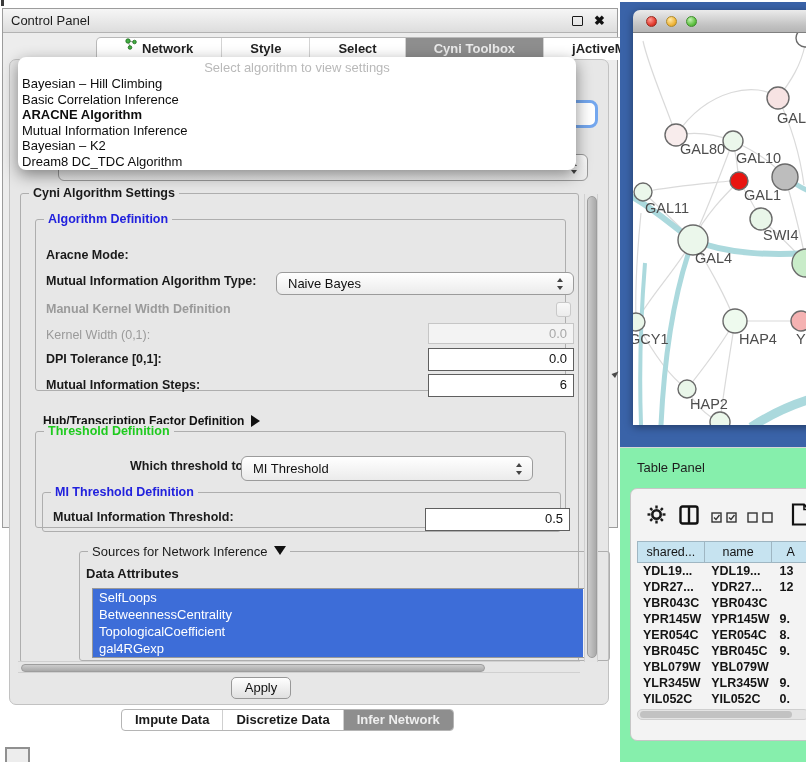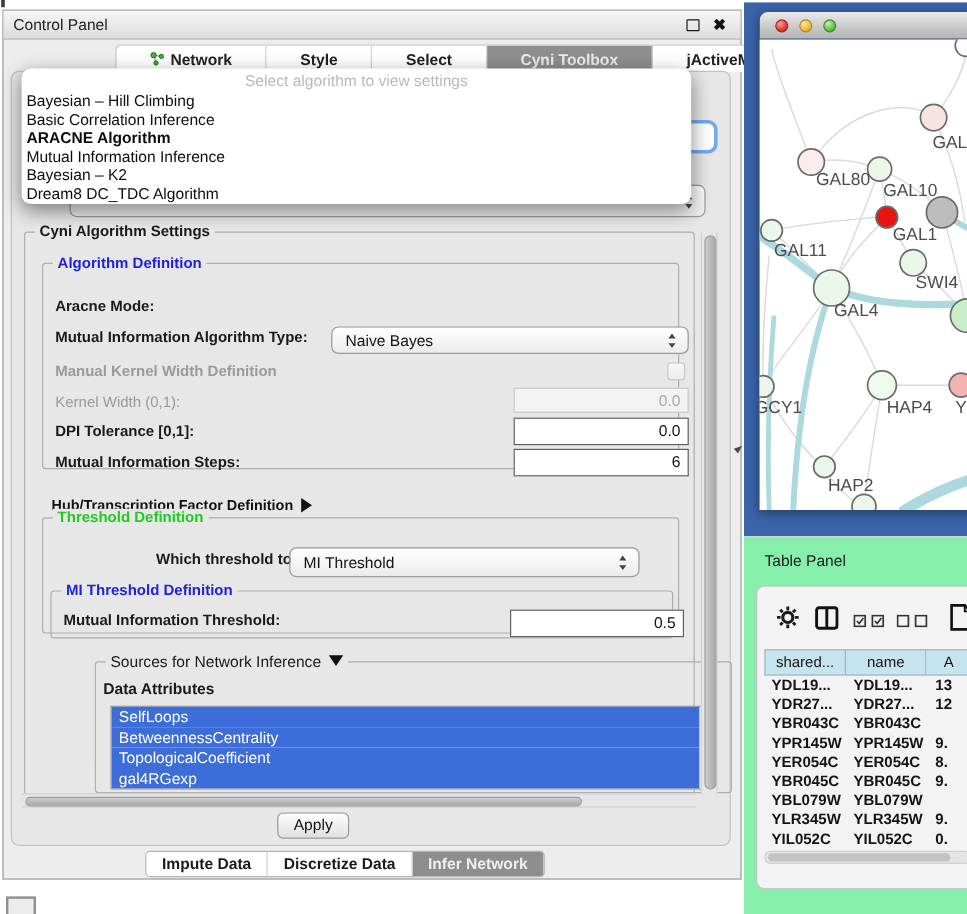--- a/index.html
+++ b/index.html
@@ -1,29 +1,29 @@
 <!DOCTYPE html>
 <html style="--desktop: #3a63a8; --selection: #3d6dd8; --teal: #abd9dd; --edge_gray: #dadada; --title_blue: #2121dd; --title_green: #1ecb1e; --tab_sel: #8e8e8e; --table_header: #c6e3f0;"><head>
 <meta charset="utf-8">
 <style>
   * { margin:0; padding:0; box-sizing:border-box; }
   html,body { width:806px; height:762px; overflow:hidden; background:#ffffff;
     font-family:"Liberation Sans", sans-serif; position:relative; }
   .abs { position:absolute; }
 
   
-  #cp-frame { left:2px; top:8px; width:616px; height:725px; background:#ededed; border:1px solid #9c9c9c; }
+  #cp-frame { left:2px; top:8px; width:616px; height:520px; background:#ededed; border:1px solid #9c9c9c; }
   #cp-titlebar { left:0; top:0; right:0; height:24px; background:linear-gradient(#f6f6f6,#dddddd); border-bottom:1px solid #b3b3b3; }
   #cp-title { left:8px; top:0; line-height:24px; font-size:13px; color:#1c1c1c; }
   #float-icon { right:34px; top:7px; width:11px; height:10px; border:1.6px solid #1a1a1a; border-radius:1px; }
   #close-icon { right:12px; top:3px; font-size:13px; font-weight:bold; color:#111; line-height:18px; }
 
   
   #top-tabs { left:93px; top:28px; height:23px; display:flex; background:#ffffff; border:1px solid #b9b9b9; border-bottom:none; border-radius:5px 5px 0 0; overflow:hidden; }
-  .tab { padding:0 28px; line-height:21px; font-size:13px; font-weight:600; color:#222; border-right:1px solid #d4d4d4; display:flex; align-items:center; gap:5px; white-space:nowrap; }
+  .tab { padding:0 28px; line-height:21px; font-size:13px; font-weight:600; color:#222; border-right:1px solid #d4d4d4; display:flex; align-items:flex-start; gap:5px; white-space:nowrap; }
   .tab:last-child { border-right:none; }
   .tab.sel { background:var(--tab_sel,#8e8e8e); color:#ececec; }
 
   
   #content { left:6px; top:50px; width:600px; height:646px; background:#e7e7e7; border:1px solid #c2c2c2; border-radius:7px; }
 
   .combo { background:linear-gradient(#ffffff,#ebebeb); border:1px solid #9b9b9b; border-radius:6px; font-size:13px; color:#111; }
   .combo .ctext { position:absolute; left:11px; top:0; bottom:0; display:flex; align-items:center; }
   .spin { position:absolute; right:9px; top:50%; width:7px; height:12px; transform:translateY(-50%); }
   .spin:before, .spin:after { content:""; position:absolute; left:0; border-left:3.5px solid transparent; border-right:3.5px solid transparent; }

